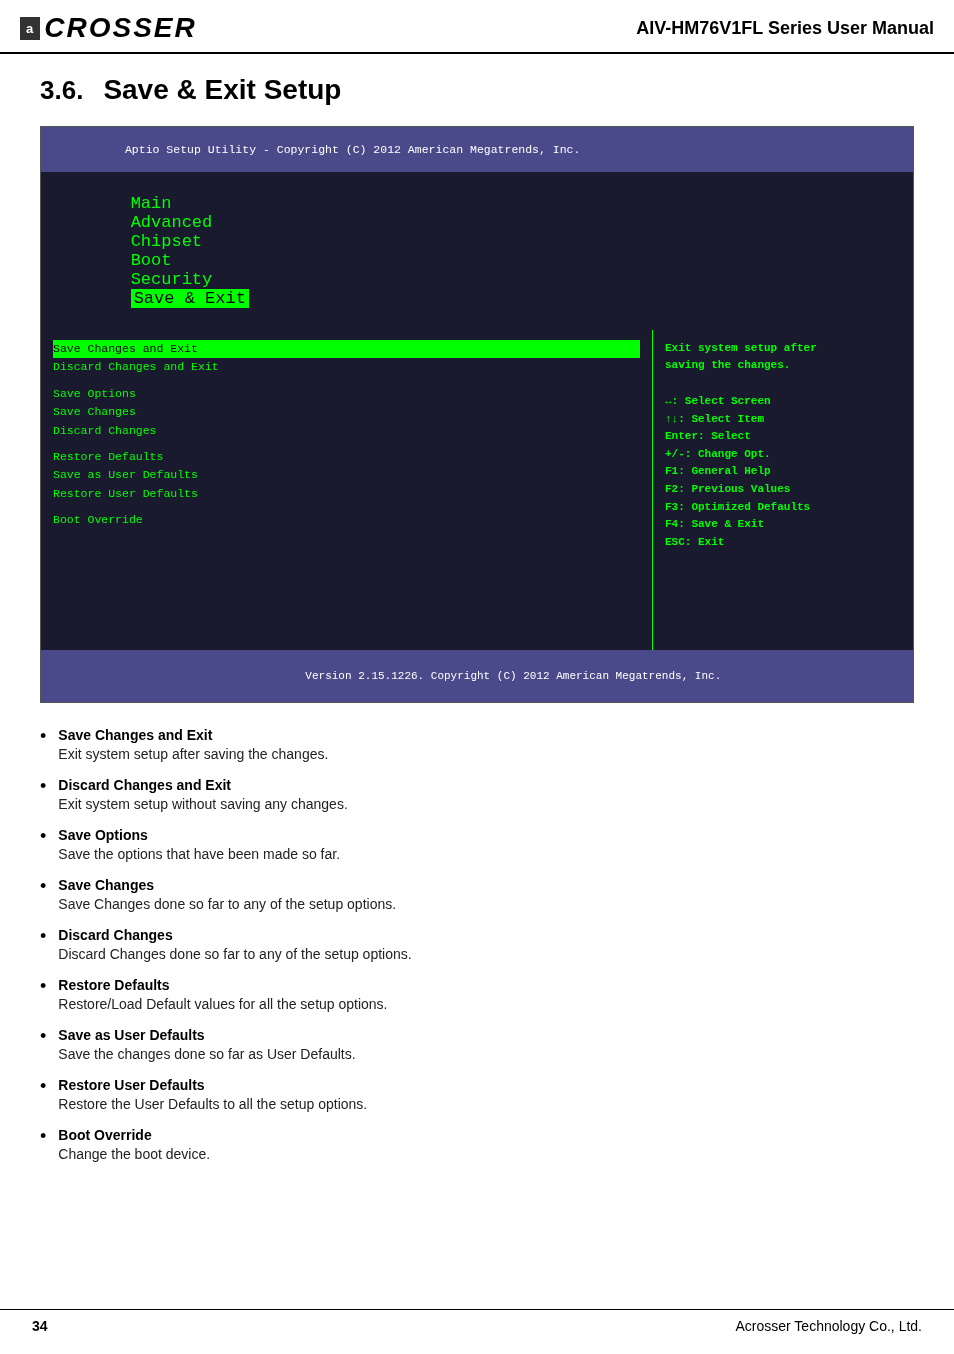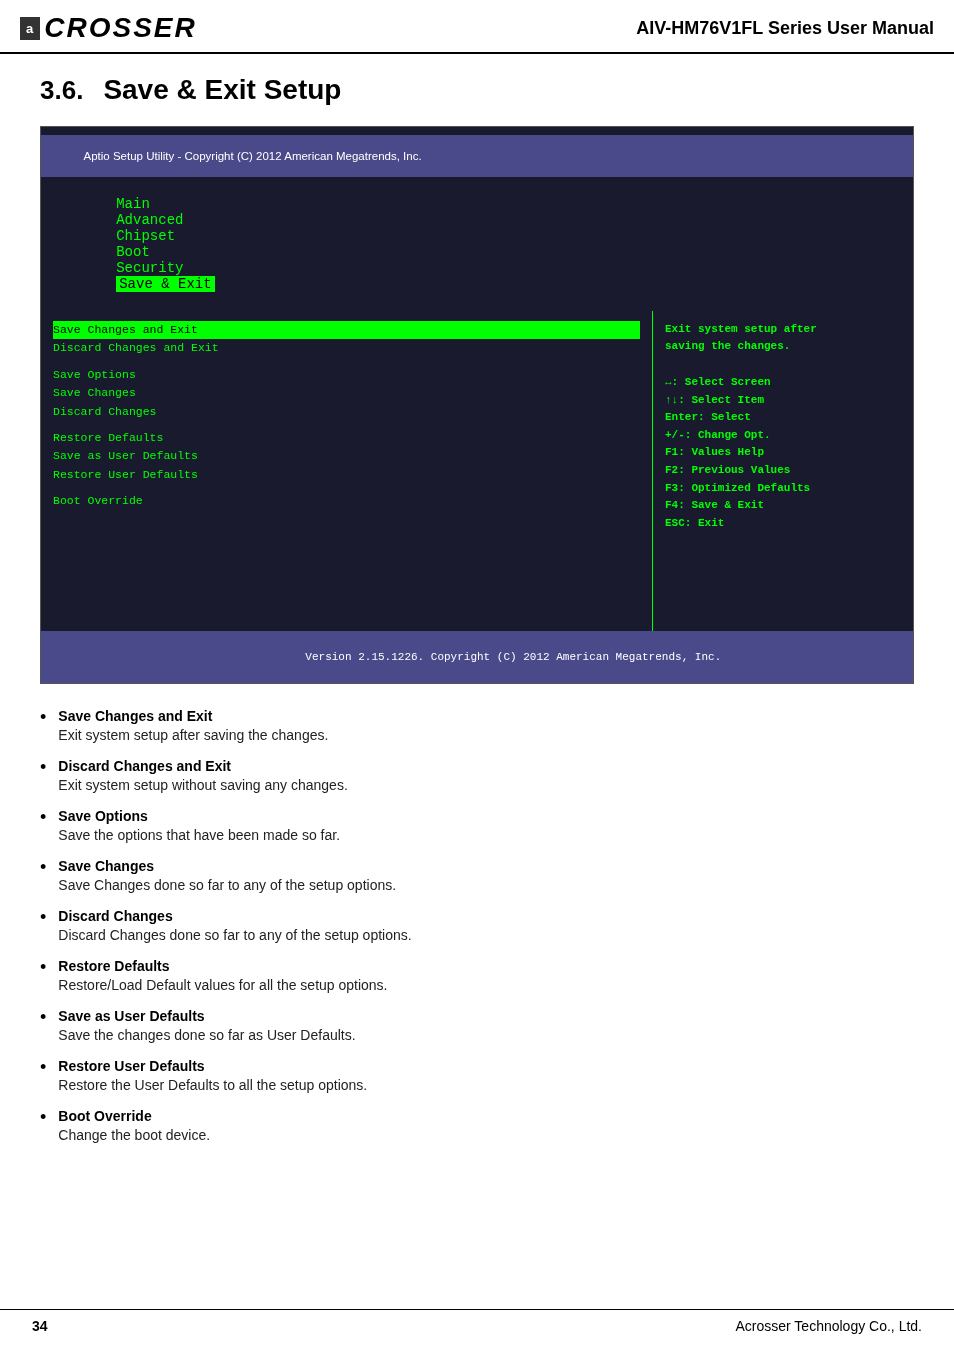--- a/index.html
+++ b/index.html
@@ -76,31 +76,30 @@
       font-size: 11.5px;
       margin-bottom: 24px;
       border: 1px solid #555;
       width: 100%;
     }
 
     .bios-title-bar {
       background: #4a4a8a;
       color: #ffffff;
       padding: 3px 8px;
-      font-family: Liberation Sans, sans-serif;
+      font-family: Liberation Mono, monospace;
       font-size: 11.5px;
       white-space: pre;
-      margin-top: 8px;
     }
 
     .bios-menu-bar {
       background: #1a1a2e;
       padding: 3px 8px;
       font-family: 'Courier New', Courier, monospace;
-      font-size: 14px;
+      font-size: 17px;
       color: #00ff00;
       white-space: pre;
     }
 
     .bios-menu-bar .menu-item {
       color: #00ff00;
     }
     .bios-menu-bar .menu-item-active {
       background: #00ff00;
       color: #000;
@@ -275,21 +274,21 @@
       <div class="bios-right">
         <div class="bios-right-top">
           <div>Exit system setup after</div>
           <div>saving the changes.</div>
         </div>
         <div class="bios-right-bottom">
           <div>↔: Select Screen</div>
           <div>↑↓: Select Item</div>
           <div>Enter: Select</div>
           <div>+/-: Change Opt.</div>
-          <div>F1: Values Help</div>
+          <div>F1: General Help</div>
           <div>F2: Previous Values</div>
           <div>F3: Optimized Defaults</div>
           <div>F4: Save &amp; Exit</div>
           <div>ESC: Exit</div>
         </div>
       </div>
     </div>
 
     <div class="bios-footer">
       <span>     Version 2.15.1226. Copyright (C) 2012 American Megatrends, Inc.</span>

